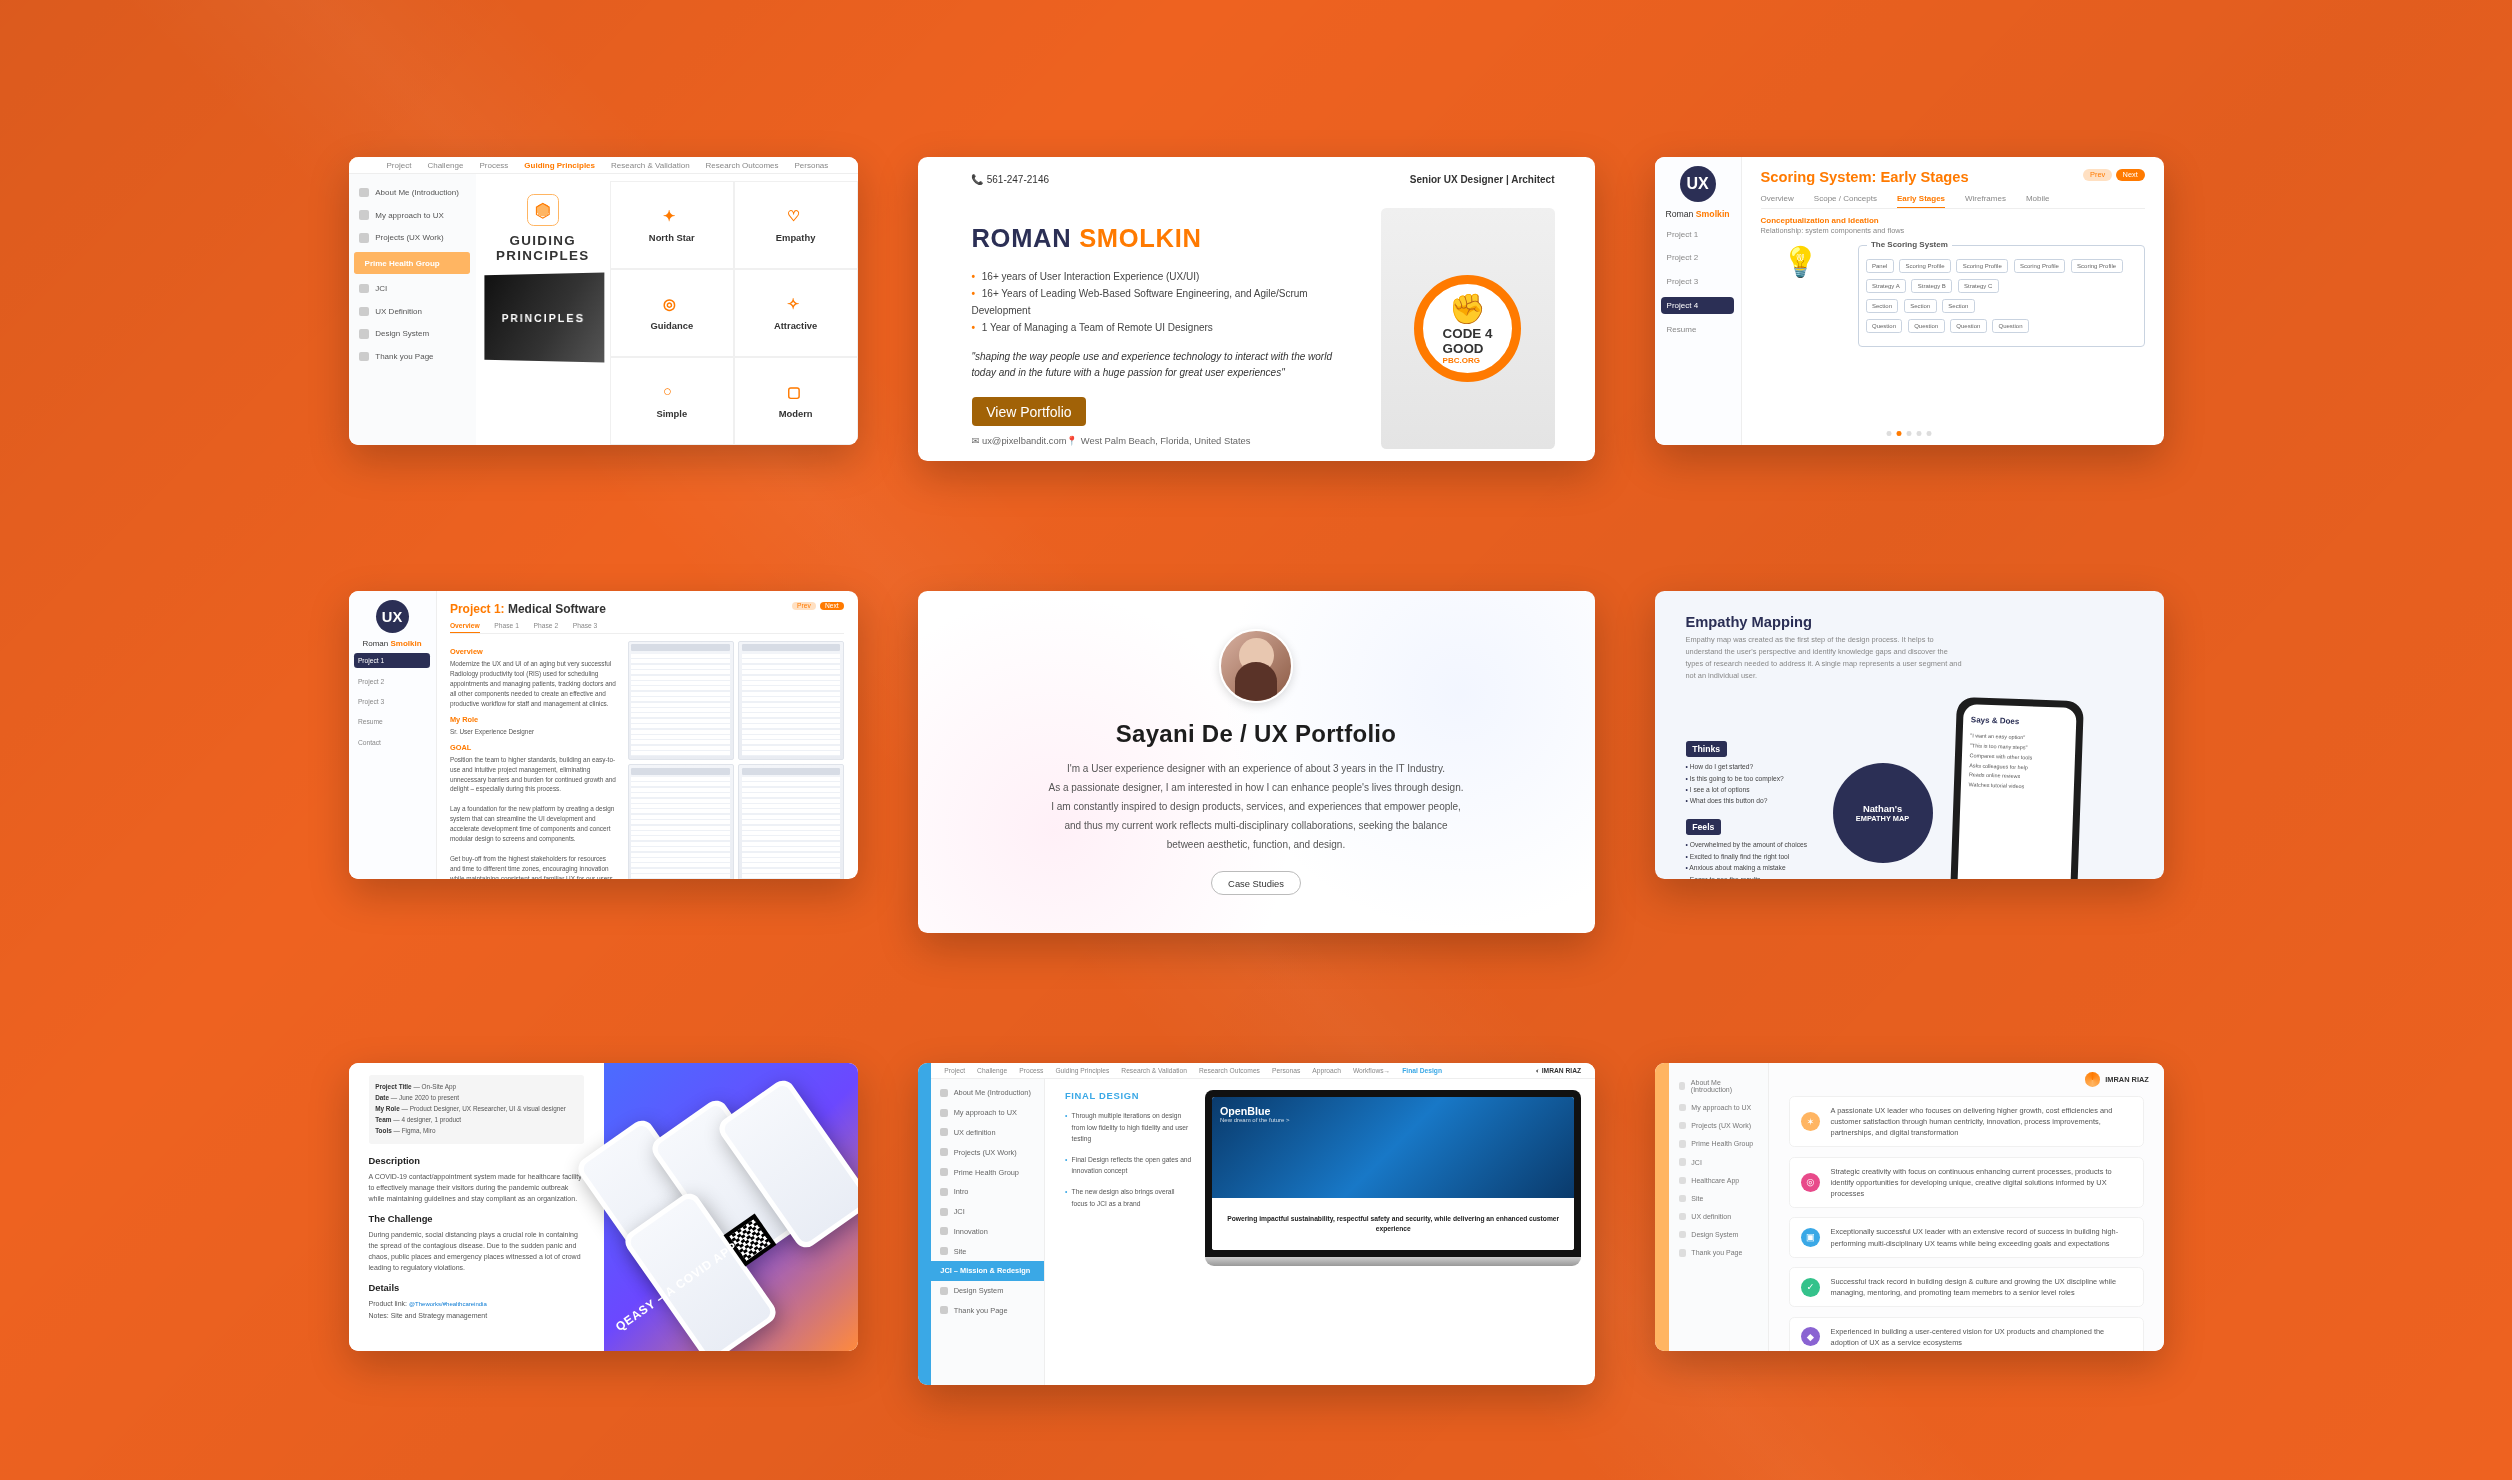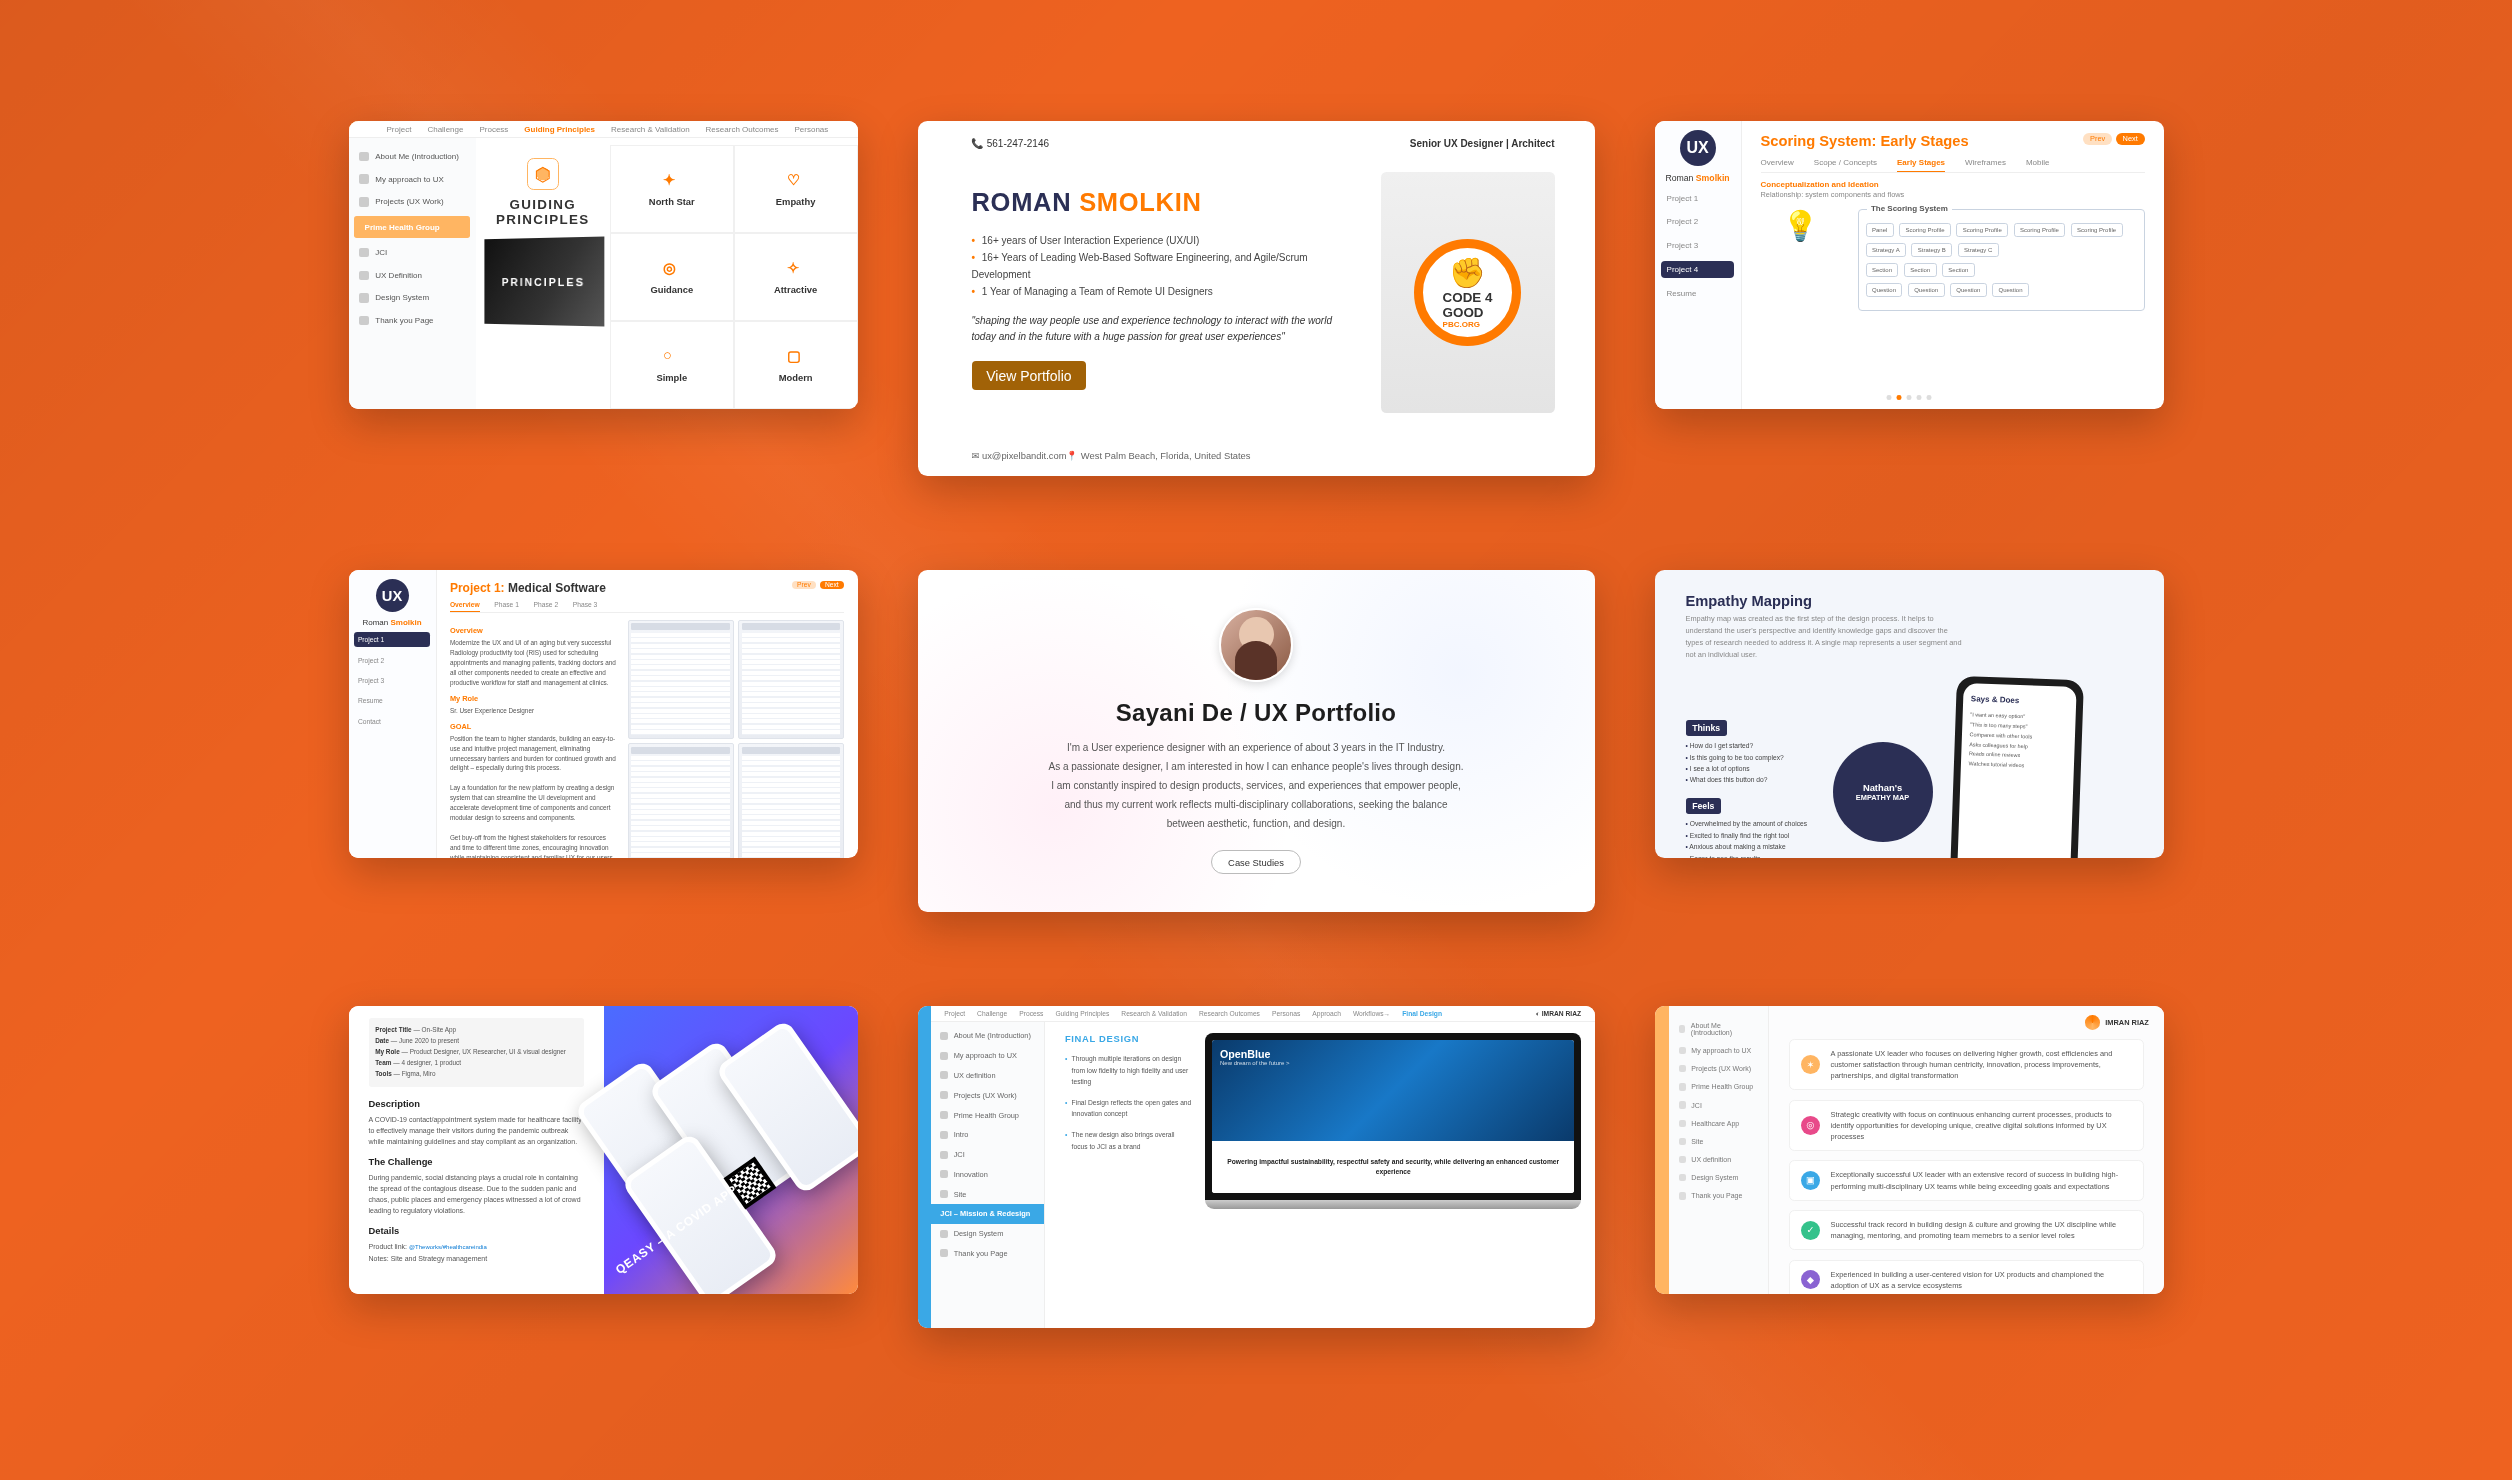--- a/index.html
+++ b/index.html
@@ -25,23 +25,24 @@
   align-items:center;
 }
 .row { display:flex; gap:60px; justify-content:center; align-items:flex-start; }
 
 .card {
   background:#fff;
   border-radius:9.4px;
   box-shadow:0 14.7px 40px rgba(0,0,0,0.22);
   overflow:hidden;
   position:relative;
+  margin-top:36px;
 }
 .card.sm { width:509px; height:288px; }
-.card.md { width:677px; height:355px; }
+.card.md { width:677px; height:304px; }
 .card.lg { width:677px; height:342px; }
 
 
 .c1 { display:flex; font-size:11.4px; }
 .c1 .topbar { position:absolute; top:0; left:0; right:0; height:17.4px; background:#fff; display:flex; align-items:center; padding:0 27px 0 38px; gap:16px; font-size:8px; color:#888; border-bottom:0.7px solid #eee;}
 .c1 .topbar .active { color:#ff7a00; font-weight:600;}
 .c1 .logo-sq { position:absolute; top:0; left:0; width:31px; height:17.4px; background:#ffb562; }
 .c1 .sidebar { width:127px; background:#fafbfc; padding-top:24px; display:flex; flex-direction:column; gap:0; font-size:8px; color:#555;}
 .c1 .side-item { padding:6.7px 10.7px; display:flex; align-items:center; gap:6.7px;}
 .c1 .side-item.hl { background:#ffb562; color:#fff; font-weight:600; border-radius:2.7px; margin:2.7px 5.4px;}

